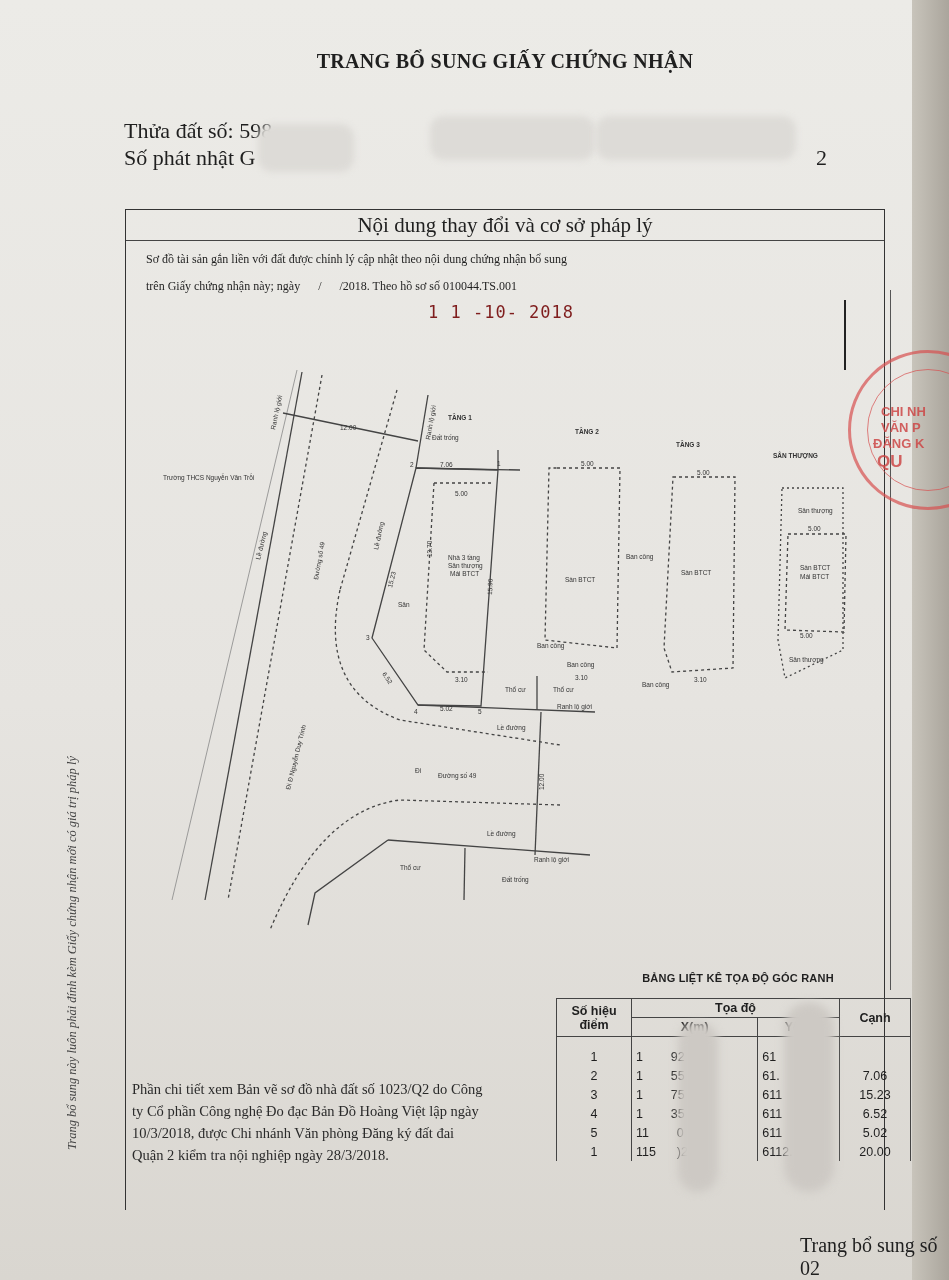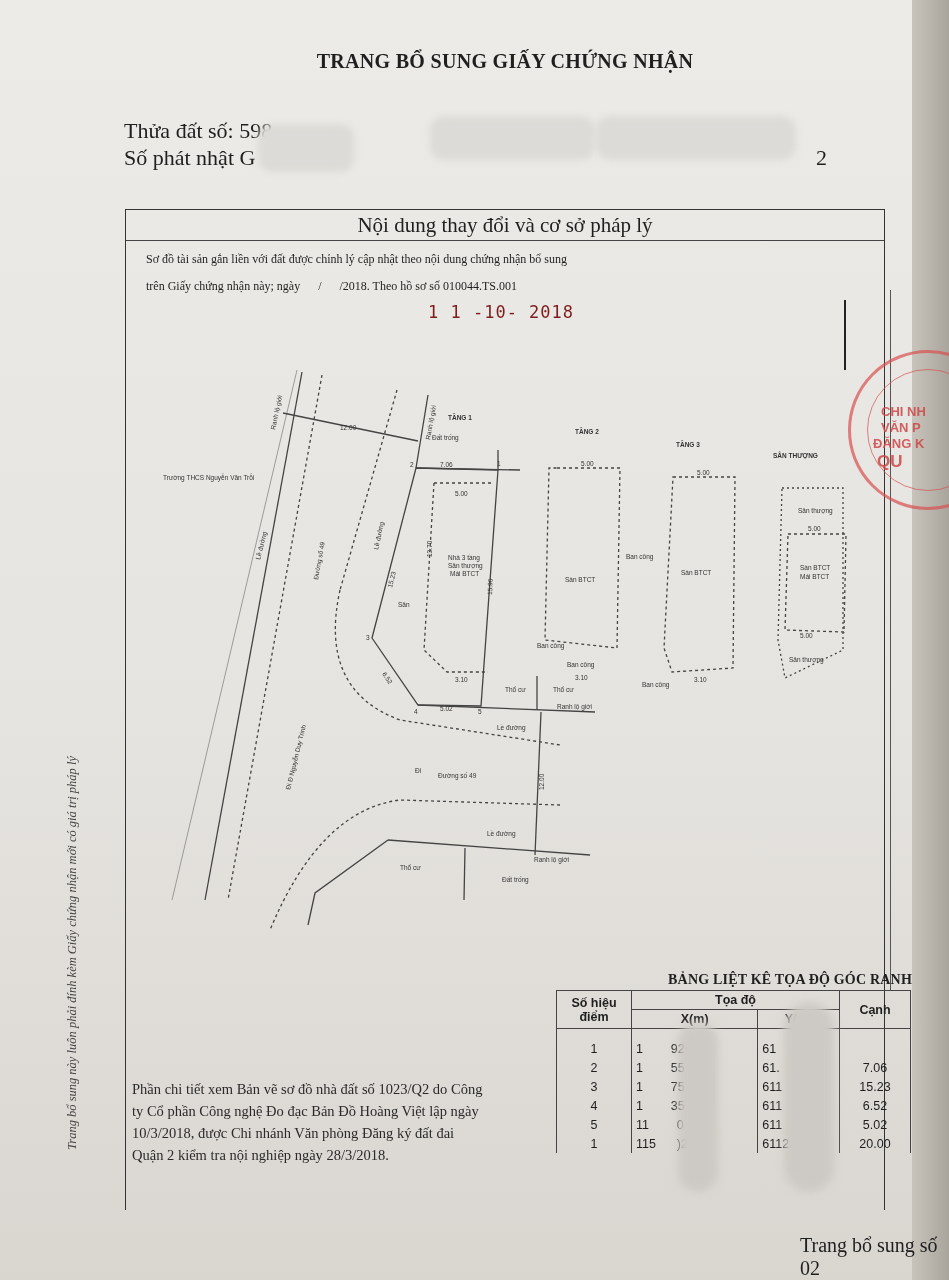--- a/index.html
+++ b/index.html
@@ -10,22 +10,22 @@
   .meta{position:absolute;left:124px;font-size:22px;text-align:center;}
   .blur{position:absolute;background:#dddbd7;border-radius:14px;filter:blur(3px);}
   .frame{position:absolute;left:125px;top:209px;width:758px;height:1000px;border:1.5px solid #333;border-bottom:none;}
   .frame-head{position:absolute;left:0;right:0;top:0;height:30px;border-bottom:1.5px solid #444;text-align:center;font-size:21px;line-height:30px;}
   .body-text{position:absolute;left:20px;top:36px;font-size:12px;line-height:27px;}
   .stamp-date{position:absolute;left:302px;top:92px;font-family:"DejaVu Sans Mono",monospace;font-size:17px;color:#7f1d1d;letter-spacing:1px;}
   .side-note{position:absolute;left:65px;top:1150px;transform-origin:0 0;transform:rotate(-90deg);font-style:italic;font-size:12.5px;white-space:nowrap;color:#444;}
   .footer-page{position:absolute;left:772px;top:1234px;font-size:20px;margin-left:28px;}
   .detail{position:absolute;left:132px;top:1078px;font-size:14.5px;line-height:22px;font-weight:normal;color:#2a2a2a;}
   .table-wrap{position:absolute;left:556px;top:972px;width:356px;}
-  .table-title{font-family:Liberation Serif, serif;font-weight:bold;font-size:14px;text-align:right;margin-left:8px;letter-spacing:0.2px;}
-  table{border-collapse:collapse;width:355px;margin-top:2px;font-family:"Liberation Sans",sans-serif;font-size:12.5px;}
+  .table-title{font-family:Liberation Sans, sans-serif;font-weight:bold;font-size:11px;text-align:center;margin-left:8px;letter-spacing:0.2px;}
+  table{border-collapse:collapse;width:355px;margin-top:14px;font-family:"Liberation Sans",sans-serif;font-size:12.5px;}
   th{border:1px solid #444;font-weight:bold;padding:2px;}
   td{border-left:1px solid #444;border-right:1px solid #444;text-align:center;height:19px;padding:0 4px;}
   .blur-col{position:absolute;background:#cdc9c4;filter:blur(4px);border-radius:30px;}
   .stamp{position:absolute;left:848px;top:350px;width:160px;height:160px;border-radius:50%;border:3px solid rgba(215,80,80,0.7);box-sizing:border-box;}
   .stamp-inner{position:absolute;left:16px;top:16px;right:16px;bottom:16px;border-radius:50%;border:1.5px solid rgba(215,80,80,0.7);}
   .stamp-text{position:absolute;font-family:"Liberation Sans",sans-serif;font-weight:bold;color:rgba(205,70,70,0.85);font-size:13px;line-height:14px;}
   .vline{position:absolute;width:1.5px;background:#333;}
   svg text{font-family:"Liberation Sans",sans-serif;}
 </style>
 </head>

